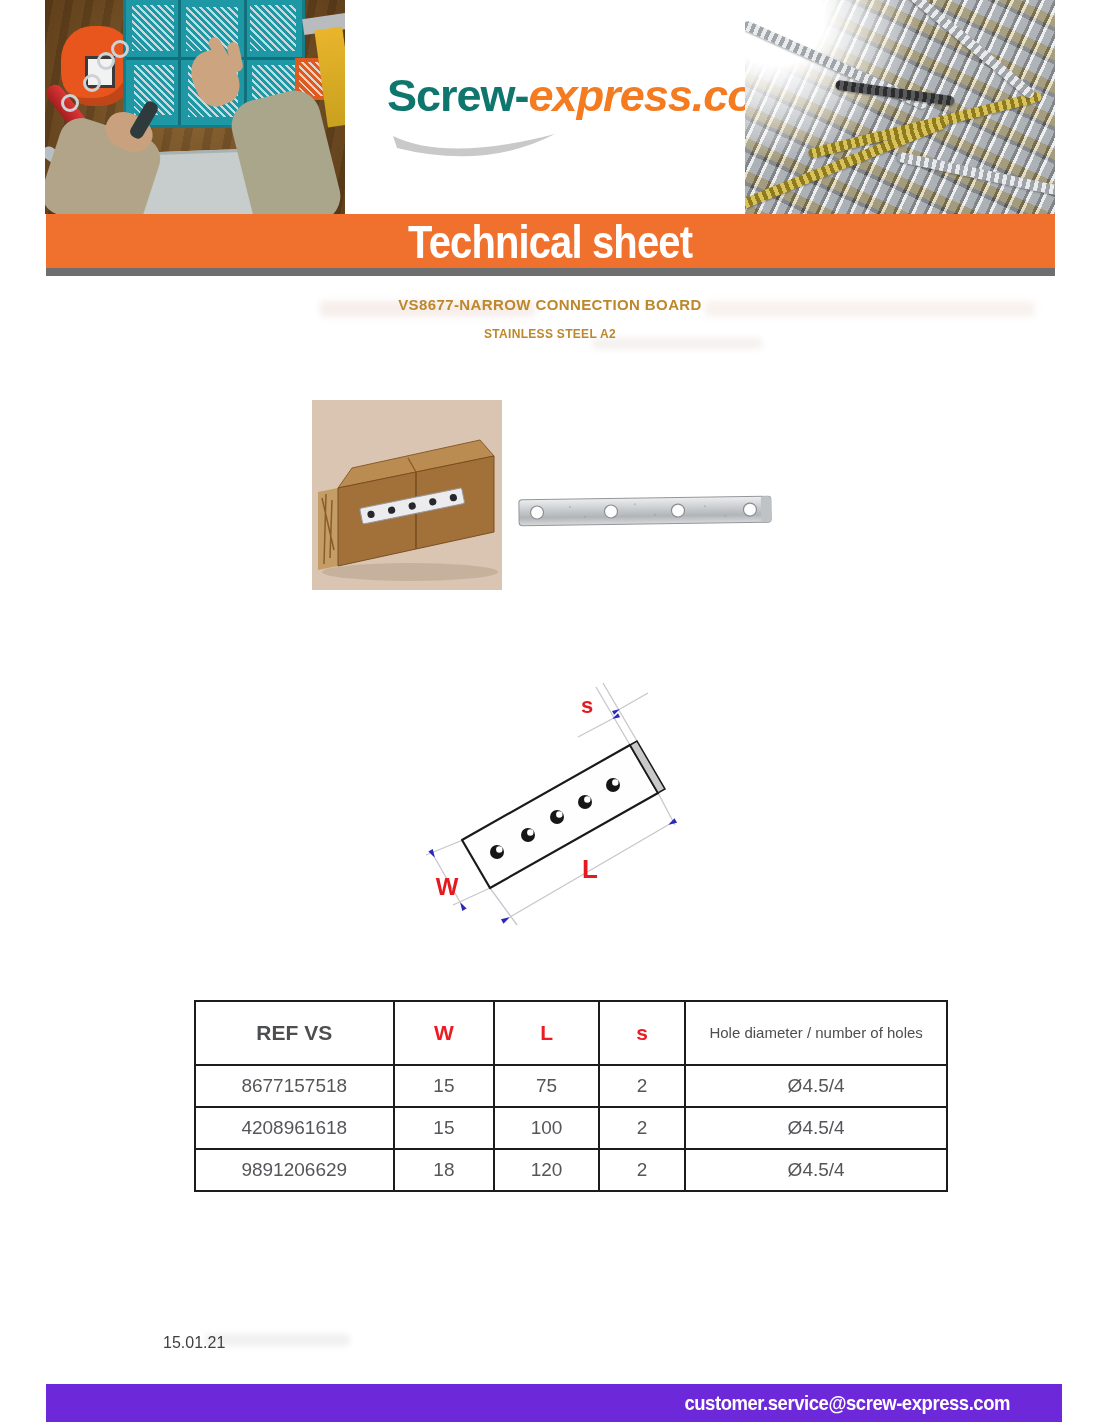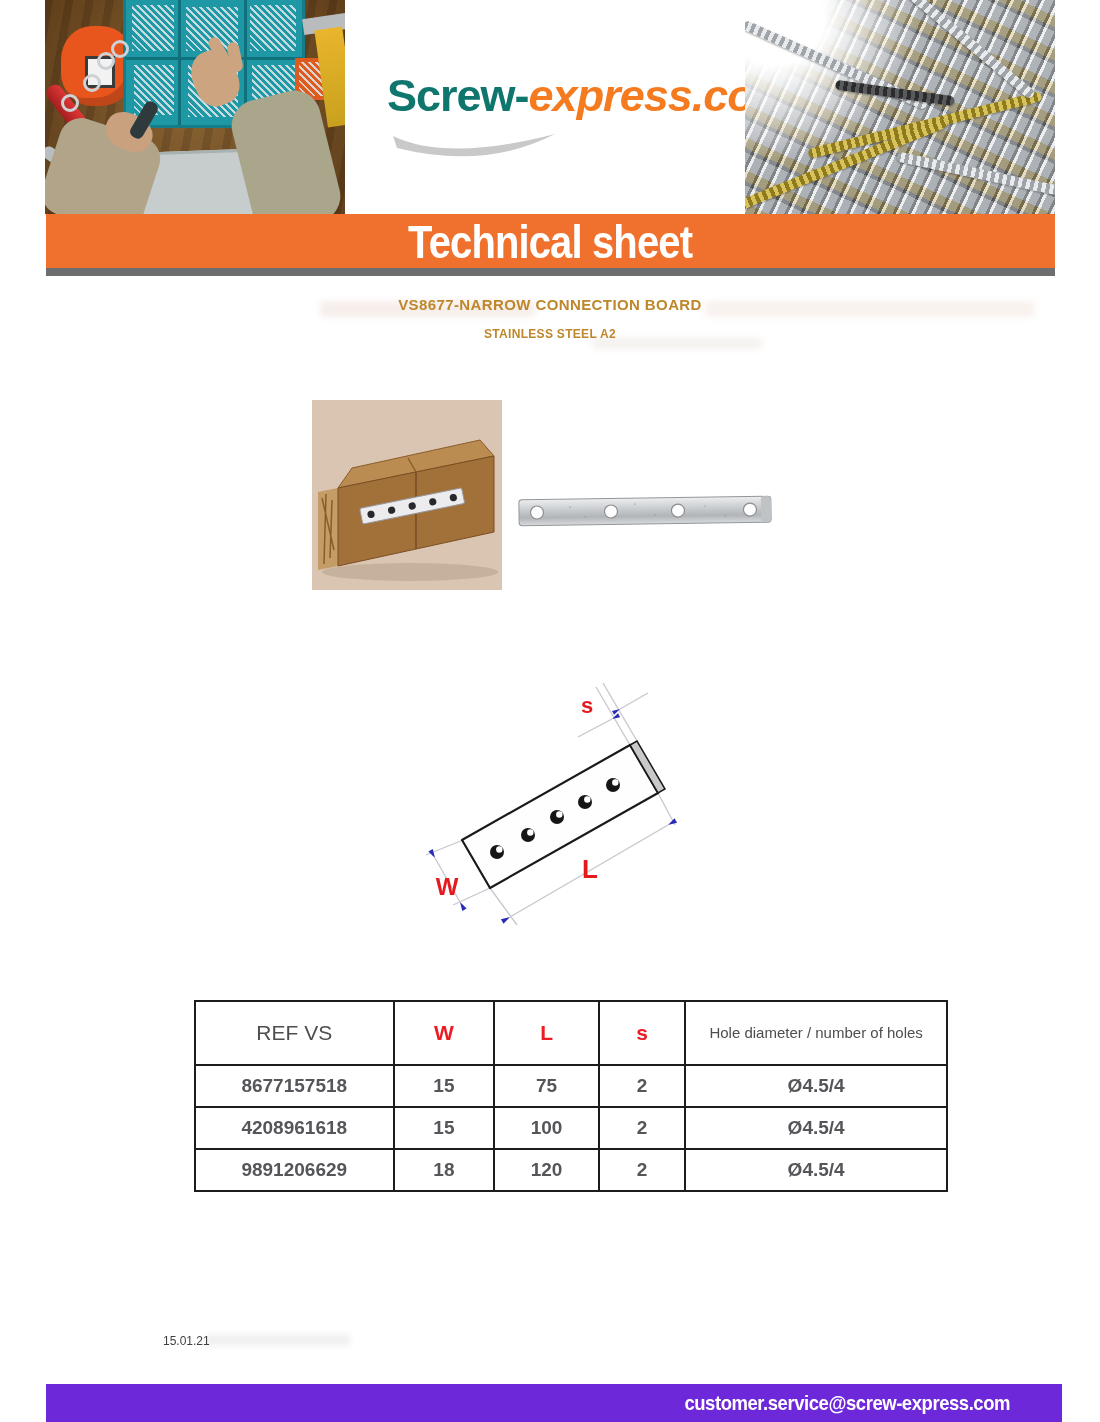--- a/index.html
+++ b/index.html
@@ -78,26 +78,26 @@
 
   
   .fig-illustration { left:312px; top:400px; width:190px; height:190px; }
   .fig-plate-photo { left:515px; top:482px; width:262px; height:60px; }
   .fig-drawing { left:420px; top:675px; width:300px; height:265px; }
 
   
   .spec-table { position:absolute; left:194px; top:1000px; width:754px; border-collapse:collapse; table-layout:fixed; }
   .spec-table td, .spec-table th { border:2px solid #1c1c1c; text-align:center; vertical-align:middle; padding:0; }
   .spec-table th { height:62px; }
-  .spec-table td { height:40px; font-size:19px; font-weight:700; color:#55565a; }
-  .h-ref { font-size:21px; font-weight:400; color:#4d4e50; }
+  .spec-table td { height:40px; font-size:19px; font-weight:400; color:#55565a; }
+  .h-ref { font-size:21px; font-weight:700; color:#4d4e50; }
   .h-dim { font-size:21px; font-weight:700; color:#ed1c24; }
   .h-hole { font-size:15px; font-weight:400; color:#4d4e50; line-height:1.85; max-width:215px; margin:0 auto; }
 
-  .date-label { left:163px; top:1334px; font-size:12px; color:#3f3f41; }
+  .date-label { left:163px; top:1334px; font-size:16px; color:#3f3f41; }
 
   
   .bottom-bar { left:46px; top:1384px; width:1016px; height:38px; background:#6d28d9; display:flex; align-items:center; justify-content:flex-end; }
   .bottom-email { color:#ffffff; font-size:21px; font-weight:700; letter-spacing:-.5px; transform:scaleX(.88); transform-origin:right center; margin-right:52px; text-decoration:none; }
 
   svg text.dim-label { font-family:"Liberation Sans",sans-serif; font-weight:700; fill:#e51a1f; }
 </style>
 </head>
 <body>
 

